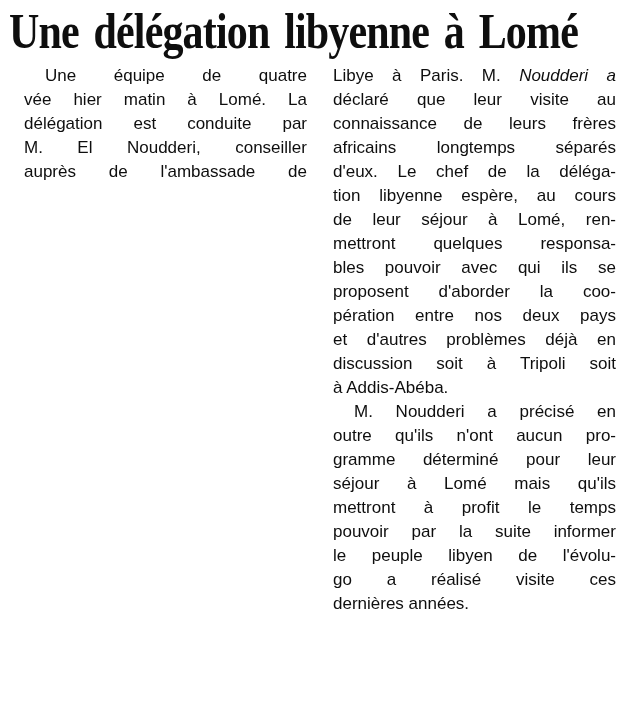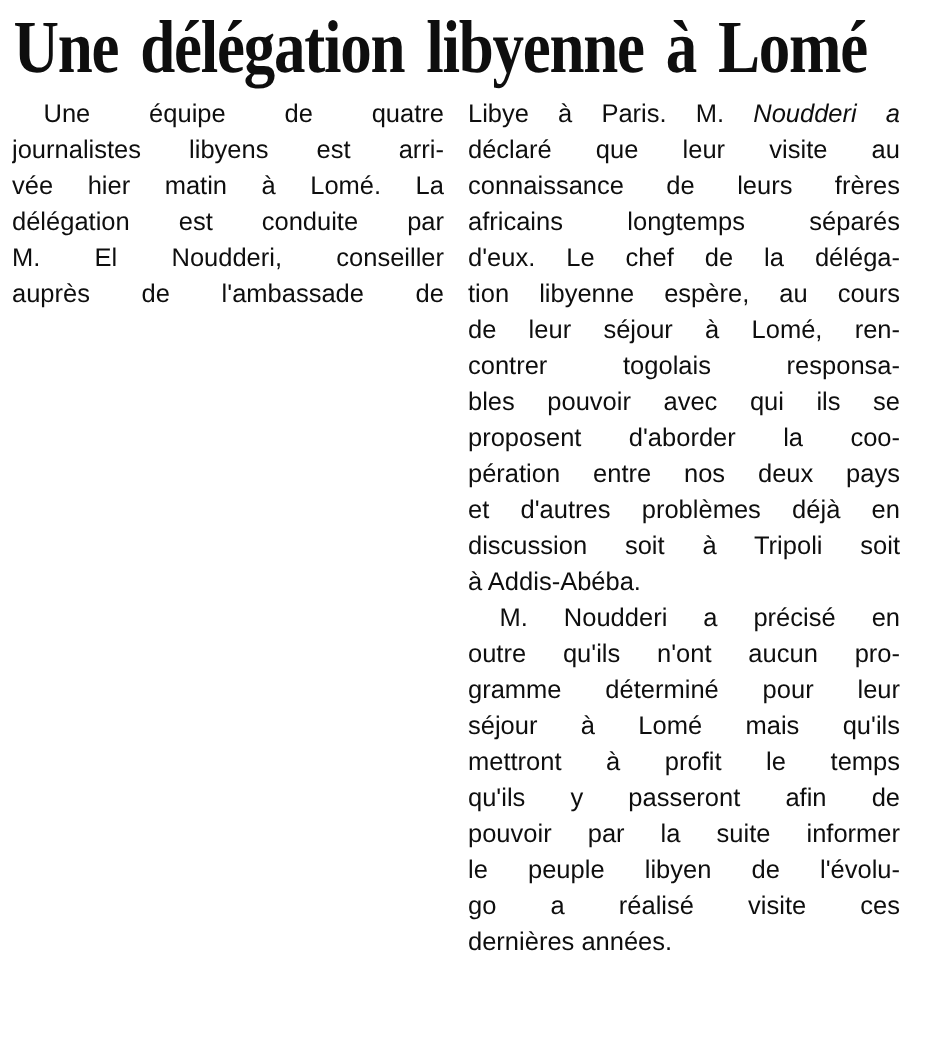--- a/index.html
+++ b/index.html
@@ -31,21 +31,22 @@
     white-space: nowrap;
     letter-spacing: -1px;
     word-spacing: 6px;
     transform: scaleX(0.84);
     transform-origin: left center;
     margin: 0 0 7px 1px;
     color: var(--ink);
   }
   .columns {
     display: flex;
-    gap: 16px;
+    gap: 26px;
+    margin-left: 16px;
   }
   .column {
     width: 288px;
     font-size: 17px;
     line-height: 24px;
     color: var(--ink);
   }
   .line {
     height: 24px;
     text-align: justify;
@@ -61,46 +62,44 @@
   .italic { font-style: italic; }
 </style>
 </head>
 <body>
 
 <div class="page">
   <h1 class="headline">Une délégation libyenne à Lomé</h1>
   <div class="columns">
     <div class="column">
         <div class="line indent">Une équipe de quatre</div>
-        <div class="line">journalistes libyens est arri-</div>
         <div class="line">vée hier matin à Lomé. La</div>
         <div class="line">délégation est conduite par</div>
         <div class="line">M. El Noudderi, conseiller</div>
         <div class="line">auprès de l'ambassade de</div>
       </div>
     <div class="column">
         <div class="line"><span>Libye à Paris. M. </span><span class="italic">Noudderi a</span></div>
         <div class="line">déclaré que leur visite au</div>
         <div class="line">connaissance de leurs frères</div>
         <div class="line">africains longtemps séparés</div>
         <div class="line">d'eux. Le chef de la déléga-</div>
         <div class="line">tion libyenne espère, au cours</div>
         <div class="line">de leur séjour à Lomé, ren-</div>
-        <div class="line">contrer togolais responsa-</div>
+        <div class="line">mettront quelques responsa-</div>
         <div class="line">bles pouvoir avec qui ils se</div>
         <div class="line">proposent d'aborder la coo-</div>
         <div class="line">pération entre nos deux pays</div>
         <div class="line">et d'autres problèmes déjà en</div>
         <div class="line">discussion soit à Tripoli soit</div>
         <div class="line last">à Addis-Abéba.</div>
         <div class="line indent">M. Noudderi a précisé en</div>
         <div class="line">outre qu'ils n'ont aucun pro-</div>
         <div class="line">gramme déterminé pour leur</div>
         <div class="line">séjour à Lomé mais qu'ils</div>
         <div class="line">mettront à profit le temps</div>
-        <div class="line">qu'ils y passeront afin de</div>
         <div class="line">pouvoir par la suite informer</div>
         <div class="line">le peuple libyen de l'évolu-</div>
         <div class="line">go a réalisé visite ces</div>
         <div class="line last">dernières années.</div>
       </div>
   </div>
 </div>
 
 </body></html>

